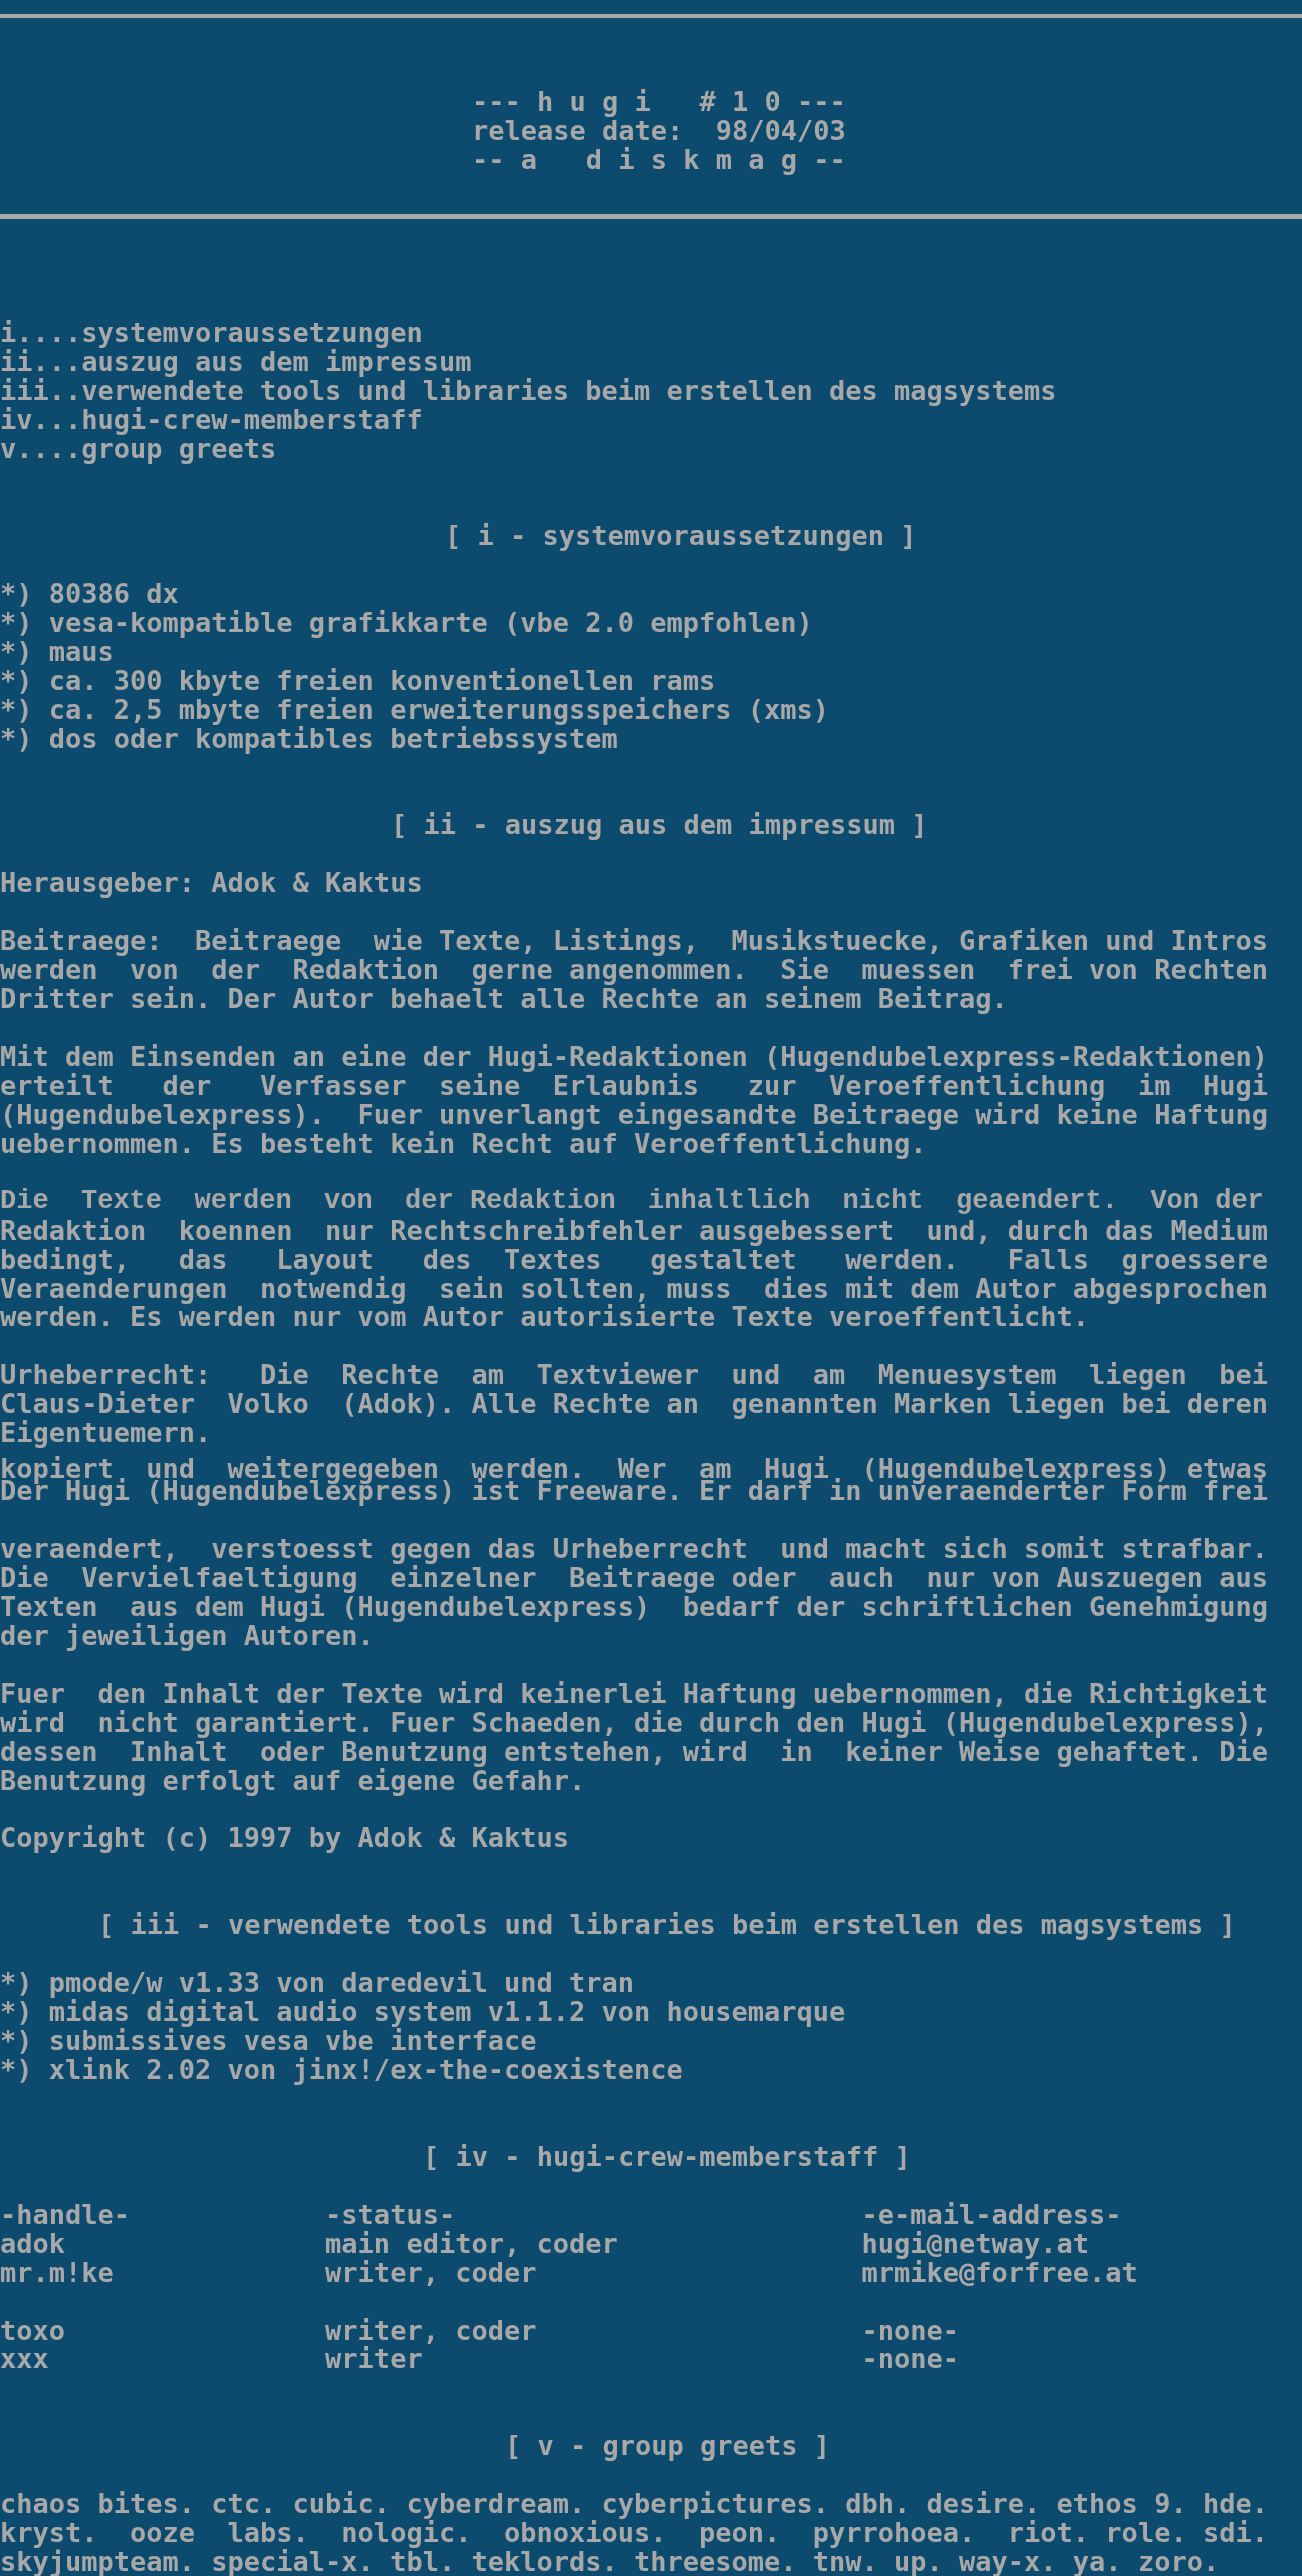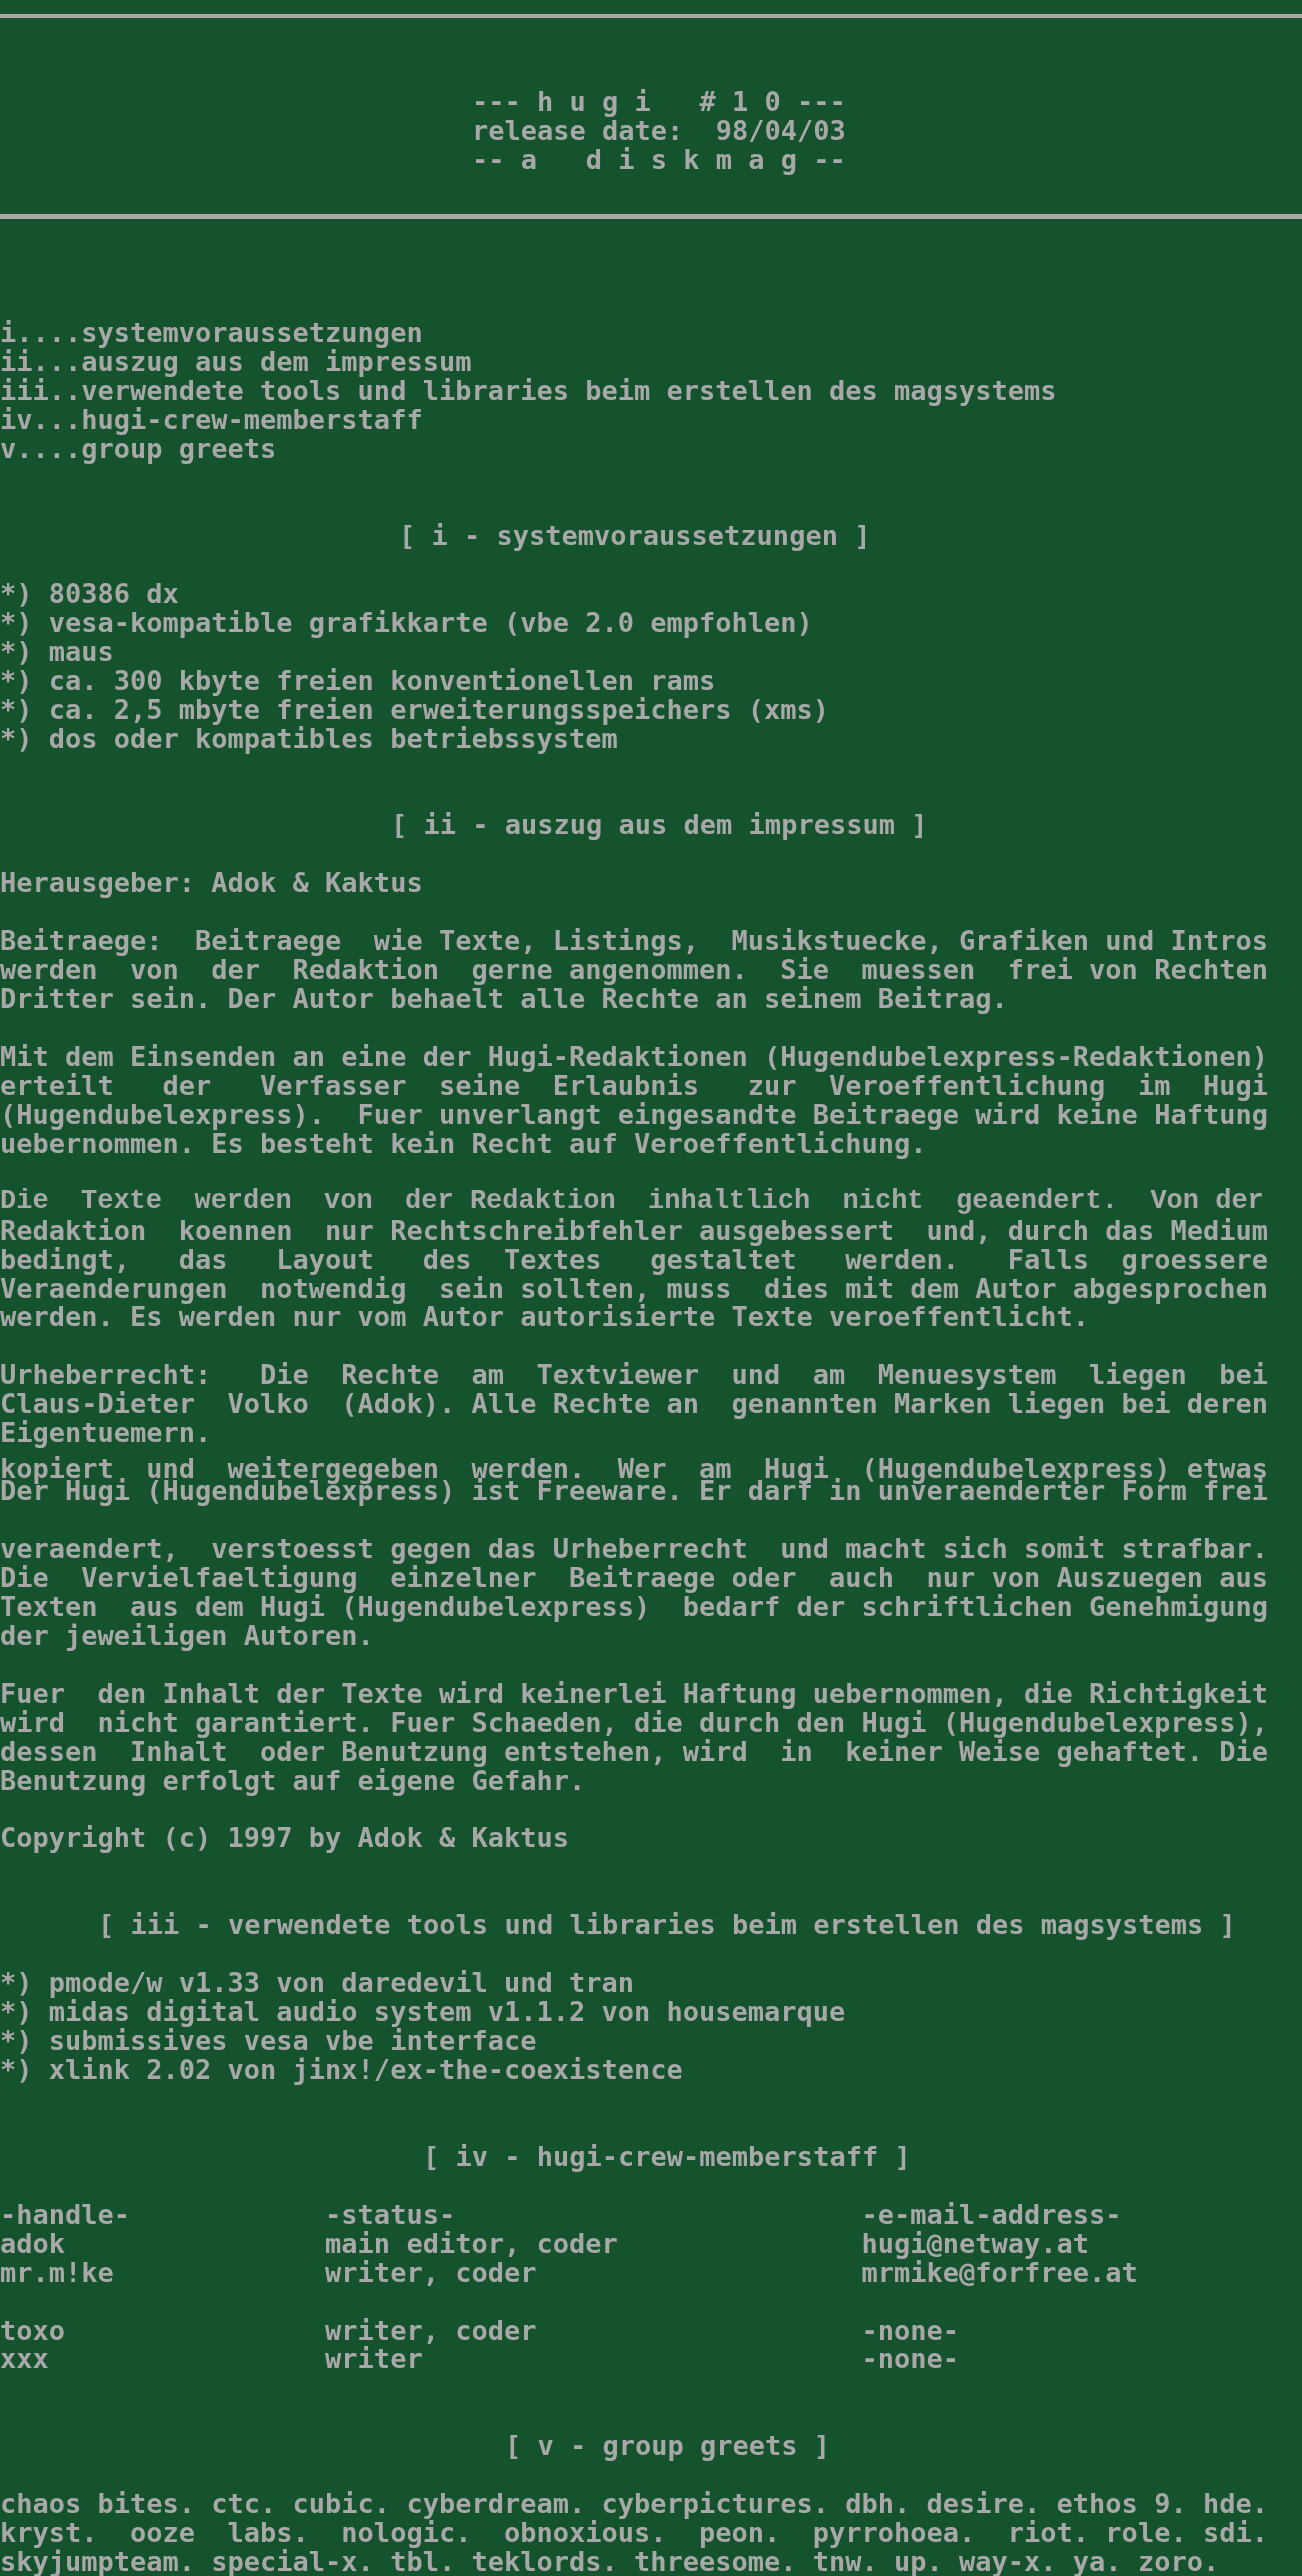--- a/index.html
+++ b/index.html
@@ -29,32 +29,32 @@
     position: absolute;
     left: 0;
     width: 1302px;
     height: 4.5px;
     background: #a8a8a8;
   }
 </style>
 </head>
 <body>
 
-<div class="screen" style="background: #14532d;">
+<div class="screen" style="background: #0c4a6e;">
     <div class="hrule" style="top: 13.6px; background: rgb(168, 168, 168);"></div>
     <div class="hrule" style="top: 214px; background: rgb(168, 168, 168);"></div>
     <div class="trow" style="top: 87px; left: 472px; color: rgb(168, 168, 168);">--- h u g i   # 1 0 ---</div>
     <div class="trow" style="top: 116px; left: 472px; color: rgb(168, 168, 168);">release date:  98/04/03</div>
     <div class="trow" style="top: 145px; left: 472px; color: rgb(168, 168, 168);">-- a   d i s k m a g --</div>
     <div class="trow" style="top: 318px; left: 0px; color: rgb(168, 168, 168);">i....systemvoraussetzungen</div>
     <div class="trow" style="top: 347px; left: 0px; color: rgb(168, 168, 168);">ii...auszug aus dem impressum</div>
     <div class="trow" style="top: 376px; left: 0px; color: rgb(168, 168, 168);">iii..verwendete tools und libraries beim erstellen des magsystems</div>
     <div class="trow" style="top: 405px; left: 0px; color: rgb(168, 168, 168);">iv...hugi-crew-memberstaff</div>
     <div class="trow" style="top: 434px; left: 0px; color: rgb(168, 168, 168);">v....group greets</div>
-    <div class="trow" style="top: 521px; left: 399px; color: rgb(168, 168, 168); text-align: right;">[ i - systemvoraussetzungen ]</div>
+    <div class="trow" style="top: 521px; left: 445px; color: rgb(168, 168, 168); text-align: right;">[ i - systemvoraussetzungen ]</div>
     <div class="trow" style="top: 579px; left: 0px; color: rgb(168, 168, 168);">*) 80386 dx</div>
     <div class="trow" style="top: 608px; left: 0px; color: rgb(168, 168, 168);">*) vesa-kompatible grafikkarte (vbe 2.0 empfohlen)</div>
     <div class="trow" style="top: 637px; left: 0px; color: rgb(168, 168, 168);">*) maus</div>
     <div class="trow" style="top: 666px; left: 0px; color: rgb(168, 168, 168);">*) ca. 300 kbyte freien konventionellen rams</div>
     <div class="trow" style="top: 695px; left: 0px; color: rgb(168, 168, 168);">*) ca. 2,5 mbyte freien erweiterungsspeichers (xms)</div>
     <div class="trow" style="top: 724px; left: 0px; color: rgb(168, 168, 168);">*) dos oder kompatibles betriebssystem</div>
     <div class="trow" style="top: 810px; left: 391px; color: rgb(168, 168, 168);">[ ii - auszug aus dem impressum ]</div>
     <div class="trow" style="top: 868px; left: 0px; color: rgb(168, 168, 168);">Herausgeber: Adok &amp; Kaktus</div>
     <div class="trow" style="top: 926px; left: 0px; color: rgb(168, 168, 168);">Beitraege:  Beitraege  wie Texte, Listings,  Musikstuecke, Grafiken und Intros</div>
     <div class="trow" style="top: 955px; left: 0px; color: rgb(168, 168, 168);">werden  von  der  Redaktion  gerne angenommen.  Sie  muessen  frei von Rechten</div>

